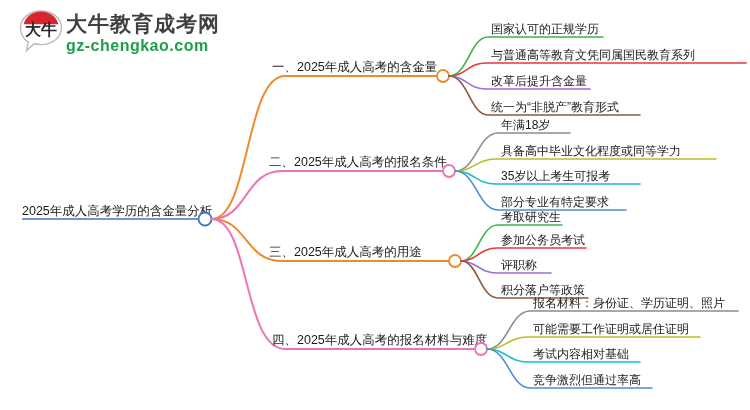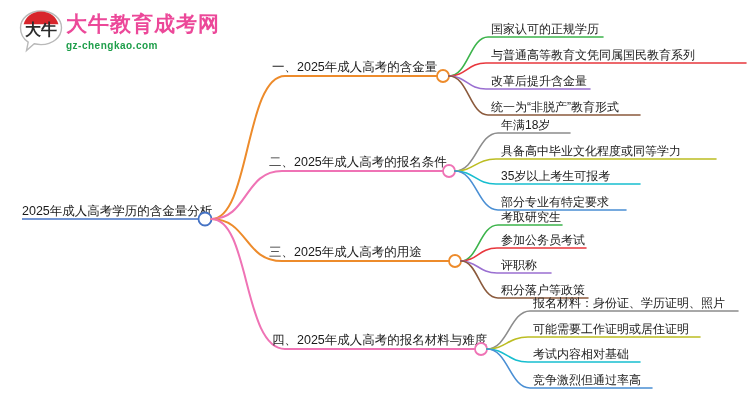--- a/index.html
+++ b/index.html
@@ -31,27 +31,27 @@
     height: 44px;
   }
   #brand-text {
     position: absolute;
     left: 62px;
     top: 12px;
   }
   #brand-name {
     font-size: 21px;
     font-weight: bold;
-    color: #ec4899;
+    color: #404040;
     letter-spacing: 1px;
     line-height: 24px;
     white-space: nowrap;
   }
   #brand-url {
-    font-size: 10px;
+    font-size: 16px;
     font-weight: bold;
     color: #1e9e4a;
     letter-spacing: 0.5px;
     line-height: 16px;
     margin-top: 2px;
     white-space: nowrap;
   }
 
   
   #mindmap {

